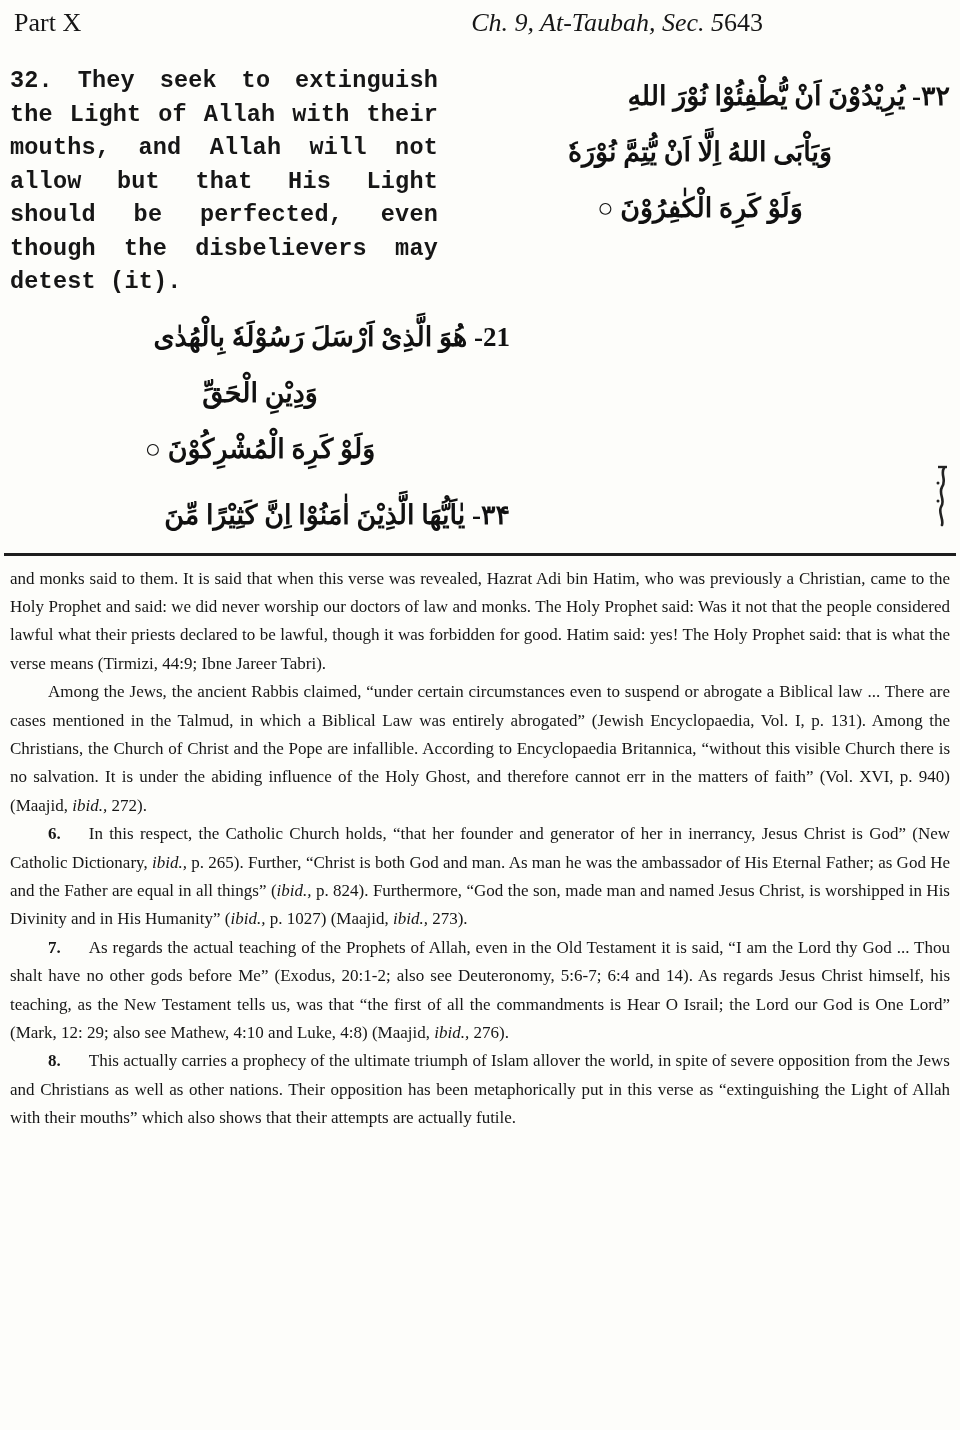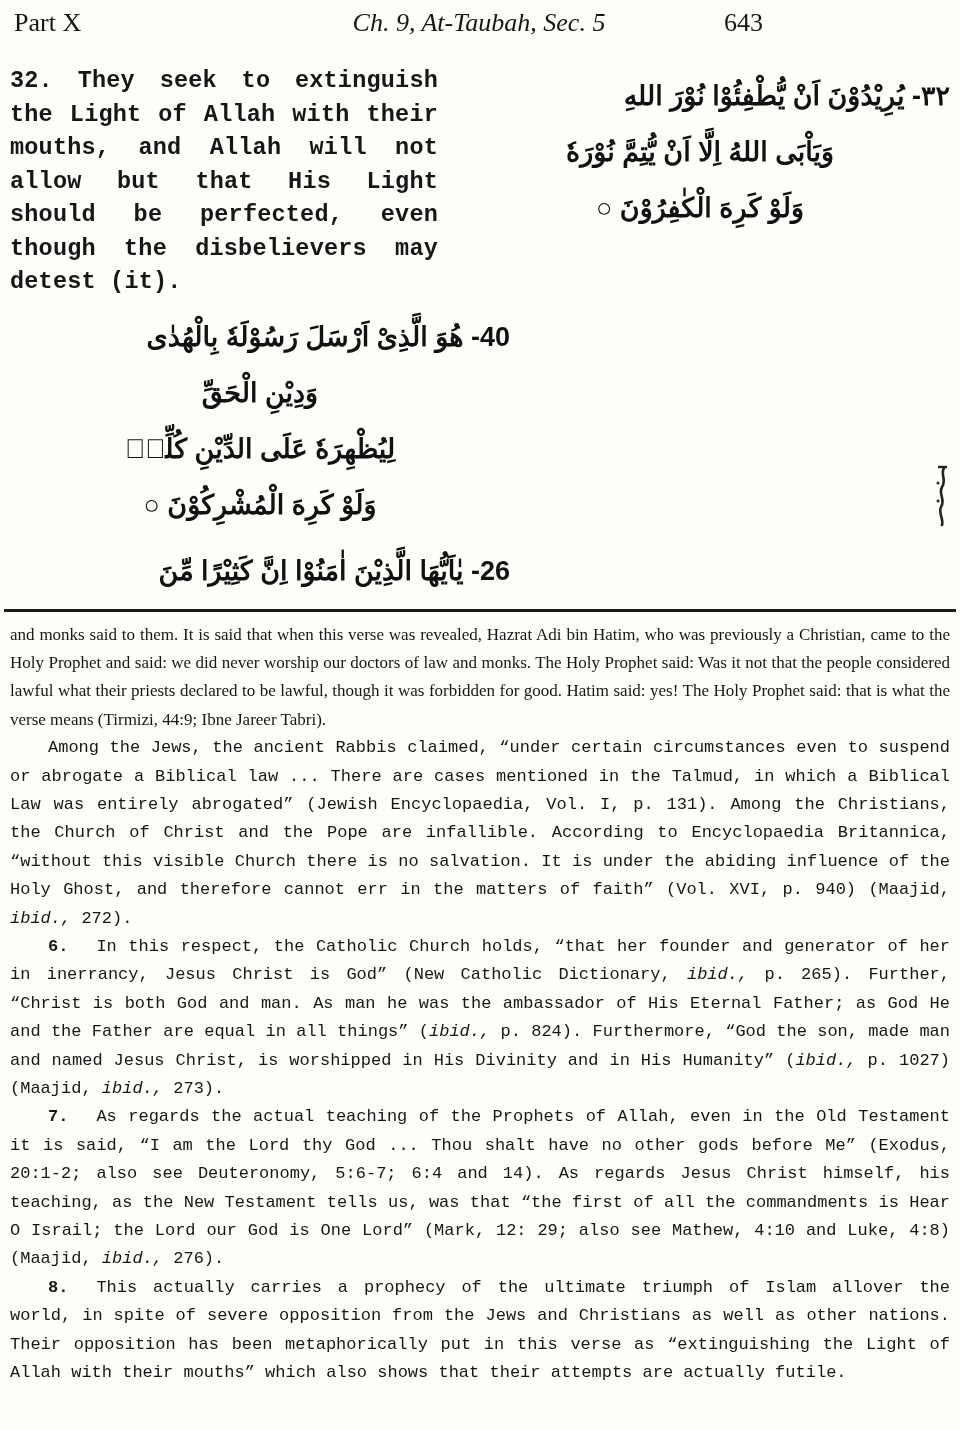--- a/index.html
+++ b/index.html
@@ -15,21 +15,21 @@
     overflow: hidden;
   }
   
   .hdr {
     display: flex;
     align-items: baseline;
     padding: 8px 16px 0 14px;
     font-size: 26px;
   }
   .hdr-part { width: 220px; }
-  .hdr-center { flex: 1; text-align: center; font-style: italic; }
+  .hdr-center { flex: 1; text-align: right; font-style: italic; }
   .hdr-page { width: 220px; text-align: left; }
 
   
   .verses { padding: 0 10px; margin-top: 26px; }
   .verse-row { display: flex; justify-content: space-between; margin-bottom: 6px; }
   .v-eng {
     width: 428px;
     margin: 0;
     font-weight: bold;
     font-size: 23.5px;
@@ -37,21 +37,21 @@
     text-align: justify;
     letter-spacing: 0.2px;
     font-family: Liberation Mono, monospace;
   }
   .v-eng.cont { text-align-last: justify; }
   .v-eng sup { font-size: 58%; line-height: 0; }
   .v-arb {
     width: 500px;
     padding-top: 4px;
     direction: rtl;
-    font-family: Liberation Sans, sans-serif;
+    font-family: Liberation Serif, serif;
     font-weight: bold;
     font-size: 27px;
     line-height: 56px;
     color: #111;
   }
   .ar-line { white-space: nowrap; overflow: hidden; text-align: center; }
   .ar-line.ar-first { text-align: right; }
 
   
   .margin-mark { position: absolute; right: 10px; top: 464px; width: 16px; height: 66px; }
@@ -60,21 +60,21 @@
   .divider { border: none; border-top: 3px solid #1d1d1d; margin: 10px 4px 9px 4px; }
 
   
   .fns {
     padding: 0 10px;
     font-size: 17px;
     line-height: 28.4px;
     text-align: justify;
   }
   .fns p { margin: 0; }
-  .fns p.ind { text-indent: 38px; font-family: Liberation Mono, monospace; }
+  .fns p.ind { text-indent: 38px; }
   .fn-num { font-weight: bold; padding-right: 28px; }
   .fn-num:empty { display: none; padding: 0; }
 </style>
 </head>
 <body>
 
 <div class="page">
 
   <div class="hdr">
     <span class="hdr-part">Part X</span>
@@ -88,30 +88,29 @@
       <p class="v-eng"><span>32.  They seek to extinguish the Light of Allah with their mouths, and Allah will not allow but that His Light should be perfected, even though the disbelievers may detest (it).</span><sup></sup></p>
       <div class="v-arb" dir="rtl" lang="ar">
         <div class="ar-line ar-first">۳۲- يُرِيْدُوْنَ اَنْ يُّطْفِئُوْا نُوْرَ اللهِ</div>
         <div class="ar-line">وَيَاْبَى اللهُ اِلَّا اَنْ يُّتِمَّ نُوْرَهٗ</div>
         <div class="ar-line">وَلَوْ كَرِهَ الْكٰفِرُوْنَ ○</div>
       </div>
     </div>
 
     <div class="verse-row">
       <div class="v-arb" dir="rtl" lang="ar">
-        <div class="ar-line ar-first">40- هُوَ الَّذِىْ اَرْسَلَ رَسُوْلَهٗ بِالْهُدٰى</div>
+        <div class="ar-line ar-first">21- هُوَ الَّذِىْ اَرْسَلَ رَسُوْلَهٗ بِالْهُدٰى</div>
         <div class="ar-line">وَدِيْنِ الْحَقِّ</div>
-        <div class="ar-line">لِيُظْهِرَهٗ عَلَى الدِّيْنِ كُلِّهٖ</div>
         <div class="ar-line">وَلَوْ كَرِهَ الْمُشْرِكُوْنَ ○</div>
       </div>
     </div>
 
     <div class="verse-row">
       <div class="v-arb" dir="rtl" lang="ar">
-        <div class="ar-line ar-first">26- يٰاَيُّهَا الَّذِيْنَ اٰمَنُوْا اِنَّ كَثِيْرًا مِّنَ</div>
+        <div class="ar-line ar-first">۳۴- يٰاَيُّهَا الَّذِيْنَ اٰمَنُوْا اِنَّ كَثِيْرًا مِّنَ</div>
       </div>
     </div>
 
   </div>
 
   <div class="margin-mark">
     <svg width="16" height="66" viewBox="0 0 16 66">
       <path d="M4 3 L13 3" stroke="#222" stroke-width="2.4" fill="none"></path>
       <path d="M10 4 C6 10 13 16 8 23 C4 30 12 36 7 43 C4 49 10 55 8 61" stroke="#222" stroke-width="2.6" fill="none" stroke-linecap="round"></path>
       <circle cx="4" cy="19" r="1.5" fill="#222"></circle>

